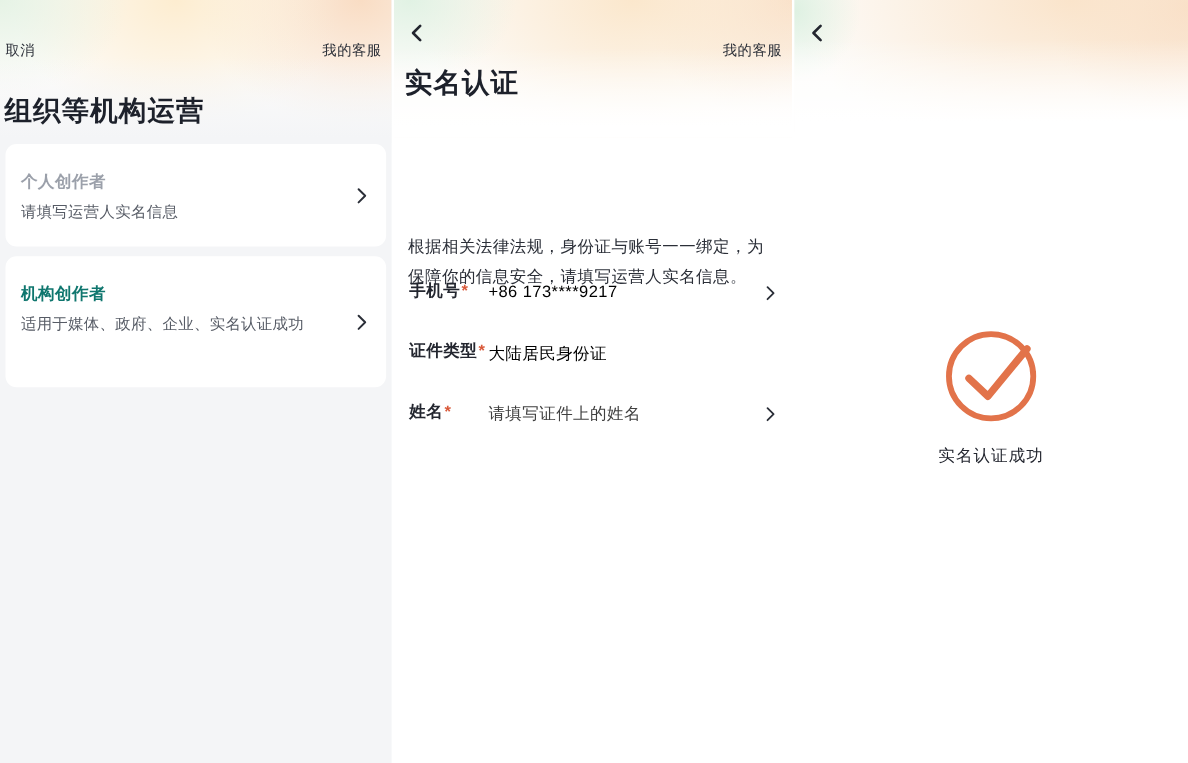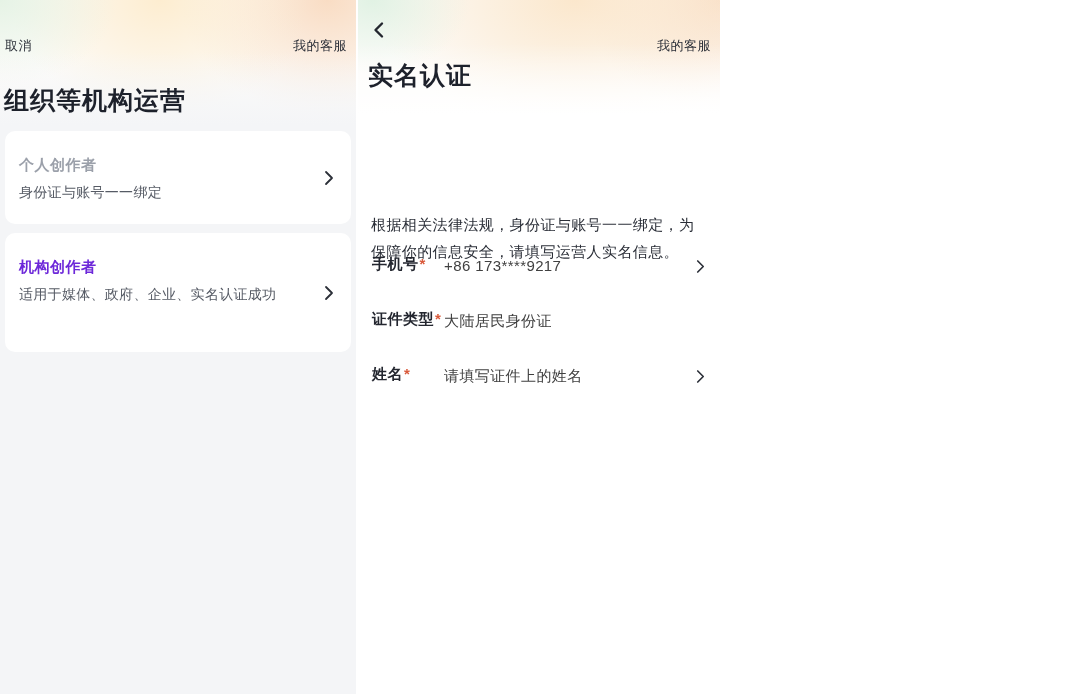--- a/index.html
+++ b/index.html
@@ -44,34 +44,34 @@
   .big-title { position:absolute; font-size:25px; font-weight:700; color:#1d212b; letter-spacing:1px; }
   .s1 .big-title { left:4px; top:84px; }
   .s2 .big-title { left:10px; top:59px; }
 
   
   .card { position:absolute; left:5px; width:346px; background:#fff; border-radius:10px; cursor:pointer; }
   .card-1 { top:131px; height:93px; }
   .card-2 { top:233px; height:119px; }
   .card-title { position:absolute; left:14px; font-size:15px; font-weight:700; letter-spacing:.5px; }
   .card-1 .card-title { top:25px; color:#9ba0aa; }
-  .card-2 .card-title { top:25px; color:#6d28d9; }
+  .card-2 .card-title { top:25px; color:#0f766e; }
   .card-sub { position:absolute; left:14px; right:44px; font-size:14px; color:#565b65; line-height:22px; letter-spacing:.3px; }
   .card-1 .card-sub { top:50px; }
   .card-2 .card-sub { top:50px; }
   .card .chev { position:absolute; right:16px; top:50%; transform:translateY(-50%); }
 
   
   .desc { position:absolute; left:13px; top:167px; width:336px; font-size:15px;
     line-height:27px; color:#2b2f38; letter-spacing:.4px;margin-top:44px; }
   .frow { position:absolute; left:0; width:100%; height:30px; }
   .frow-0 { top:251px; } .frow-1 { top:306px; } .frow-2 { top:361px; } .frow-3 { top:416px; }
   .flabel { position:absolute; left:14px; top:4px; font-size:15px; font-weight:700; color:#23262f; letter-spacing:.5px; }
   .req { color:#d9593a; font-weight:700; margin-left:1px; }
-  .fvalue { position:absolute; left:86px; top:6px; font-size:15px; color:#404040; letter-spacing:.4px; }
+  .fvalue { position:absolute; left:86px; top:6px; font-size:15px; color:#000000; letter-spacing:.4px; }
   .fvalue.ph { color:#404040; }
   .frow .chev { position:absolute; right:14px; top:8px; }
 
   
   .success-wrap { position:absolute; top:296px; left:0; width:100%; text-align:center; }
   .success-wrap svg { display:inline-block; }
   .success-text { position:absolute; top:405px; left:0; width:100%; text-align:center;
     font-size:15px; color:#23262f; letter-spacing:1px; }
 
   .chev svg { display:block; }
@@ -82,21 +82,21 @@
 <div class="stage">
 
   <div class="screen s1">
     <div class="grad"></div>
     <div class="nav-text cancel">取消</div>
     <div class="nav-text support">我的客服</div>
     <div class="big-title">组织等机构运营</div>
 
     <div class="card card-1">
       <div class="card-title">个人创作者</div>
-      <div class="card-sub">身份证与账号一一绑定</div>
+      <div class="card-sub">请填写运营人实名信息</div>
       <span class="chev">
         <svg width="12" height="16" viewBox="0 0 12 16">
             <path d="M3 2 L9 8 L3 14" fill="none" stroke="#2b2f38" stroke-width="1.8" stroke-linecap="round" stroke-linejoin="round"></path>
           </svg>
       </span>
     </div>
 
     <div class="card card-2">
       <div class="card-title">机构创作者</div>
       <div class="card-sub">适用于媒体、政府、企业、实名认证成功</div>
@@ -139,14 +139,29 @@
       <span class="fvalue ph">请填写证件上的姓名</span>
       <span class="chev">
         <svg width="11" height="15" viewBox="0 0 12 16">
             <path d="M3 2 L9 8 L3 14" fill="none" stroke="#2b2f38" stroke-width="1.8" stroke-linecap="round" stroke-linejoin="round"></path>
           </svg>
       </span>
     </div>
 
   </div>
 
+  <div class="screen s3">
+    <div class="grad"></div>
+    <div class="back">
+      <svg width="18" height="18" viewBox="0 0 18 18">
+          <path d="M12 2.5 L5.5 9 L12 15.5" fill="none" stroke="#23262f" stroke-width="2.4" stroke-linecap="round" stroke-linejoin="round"></path>
+        </svg>
+    </div>
+    <div class="success-wrap">
+      <svg width="92" height="92" viewBox="0 0 96 96">
+        <circle cx="48" cy="48" r="40" fill="none" stroke="#E2734A" stroke-width="5.5"></circle>
+        <path d="M27 50 L45 67 L82 22" fill="none" stroke="#E2734A" stroke-width="7" stroke-linecap="round" stroke-linejoin="round"></path>
+      </svg>
+    </div>
+    <div class="success-text">实名认证成功</div>
+  </div>
 
 </div>
 
 </body></html>

